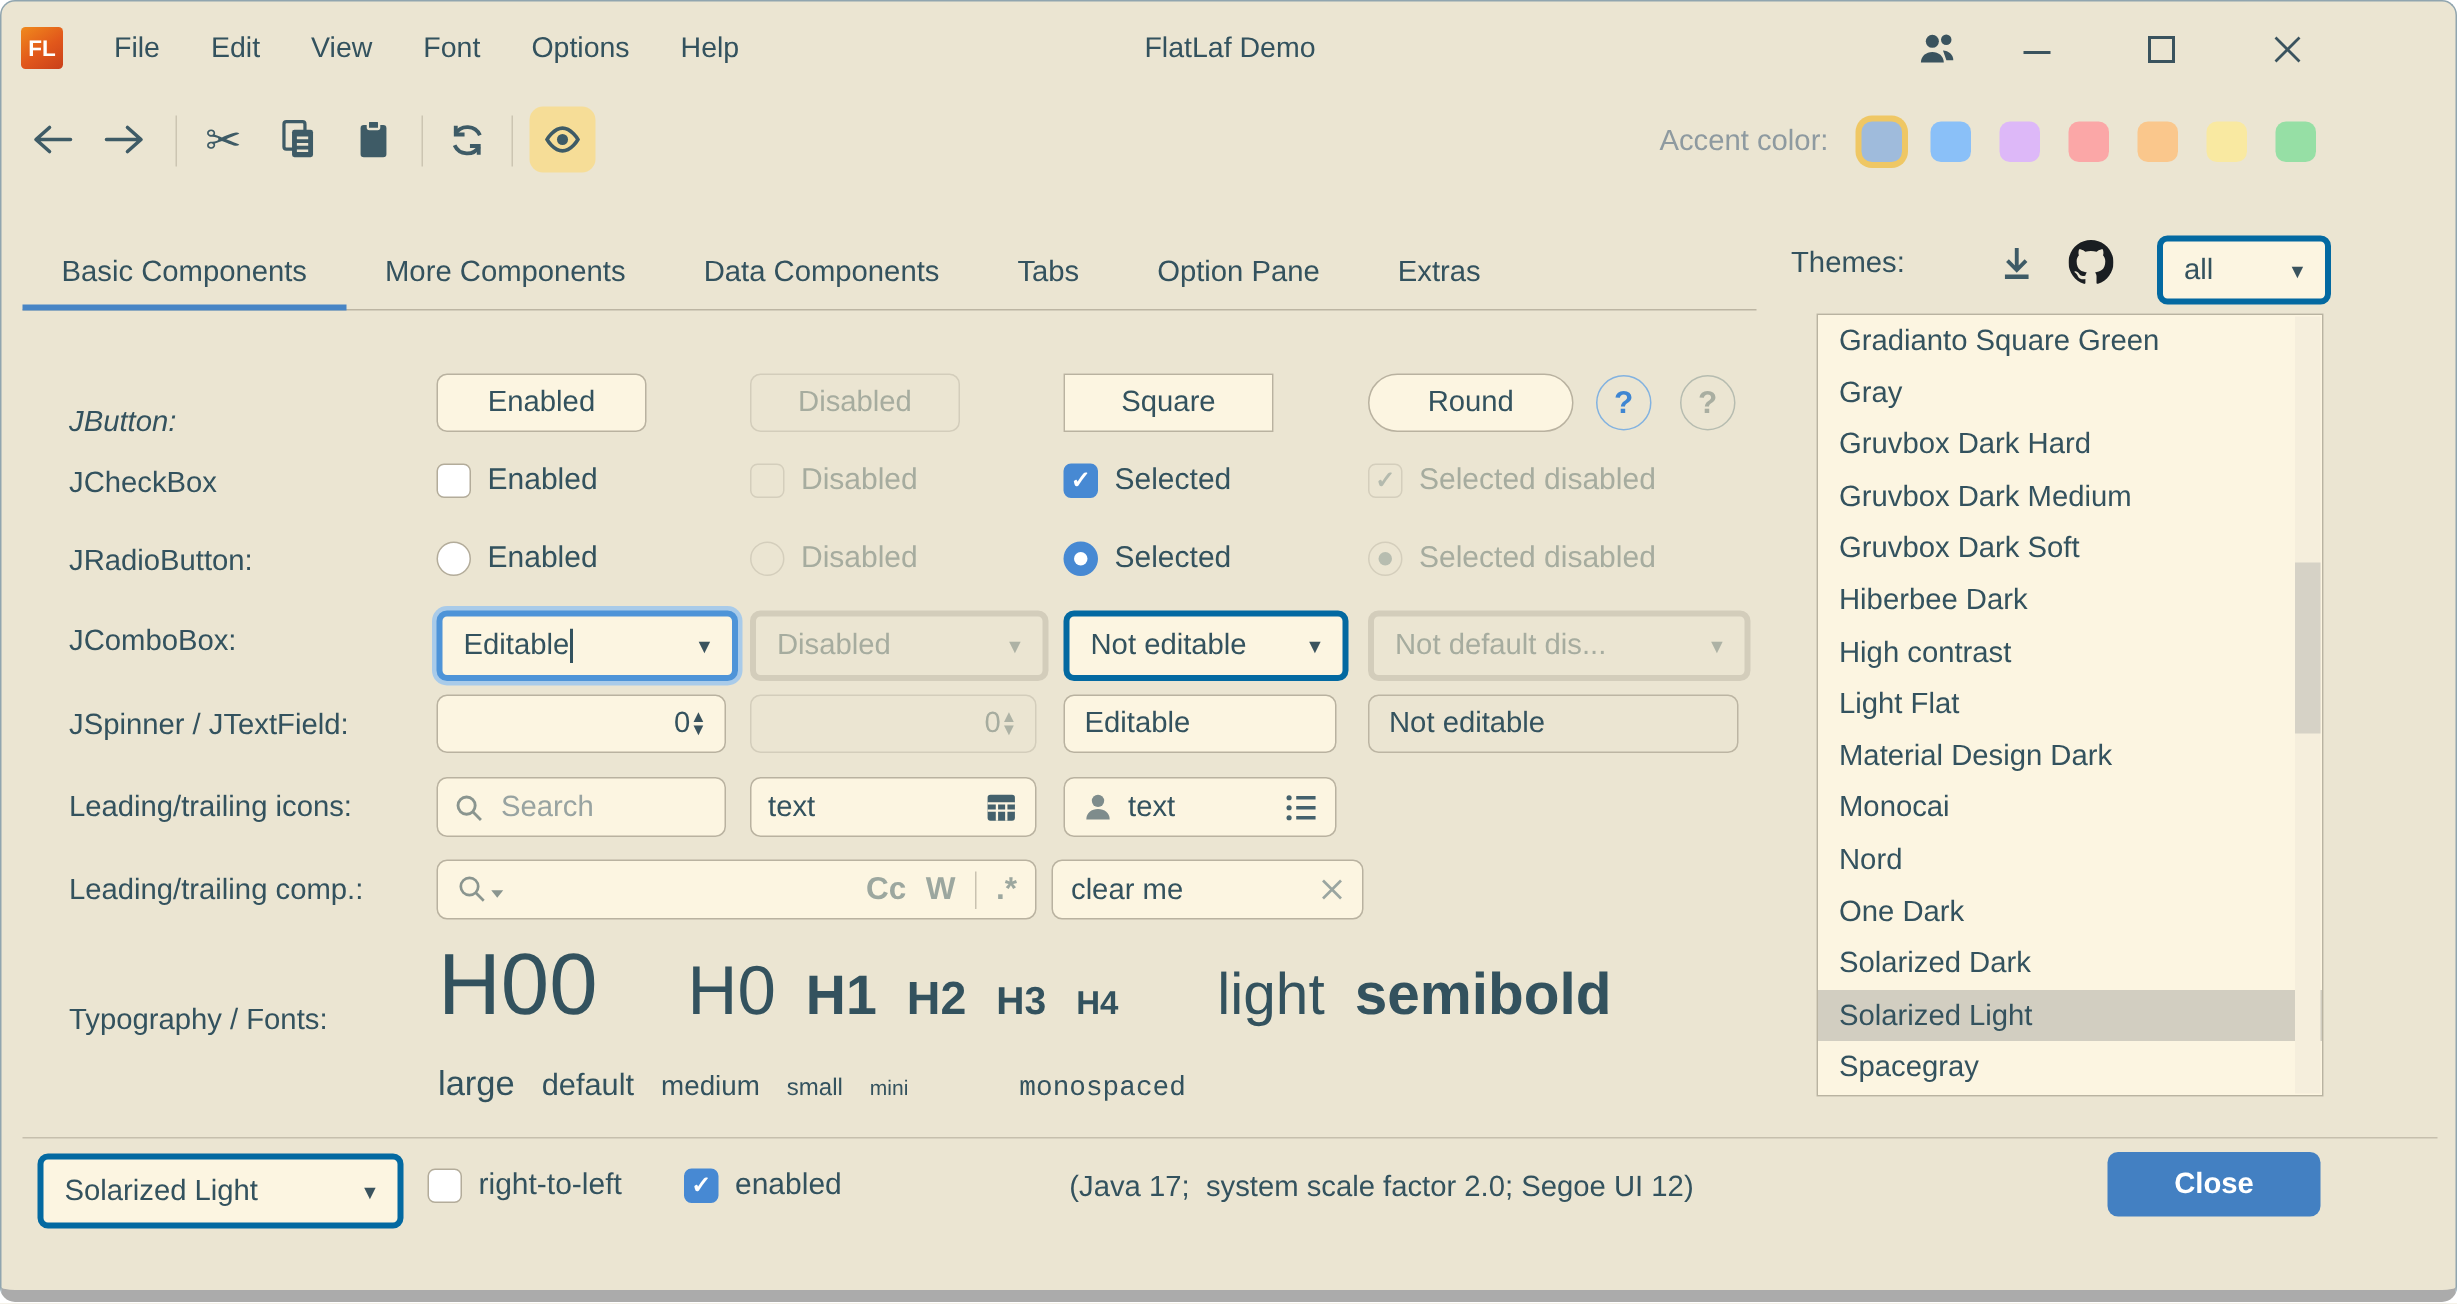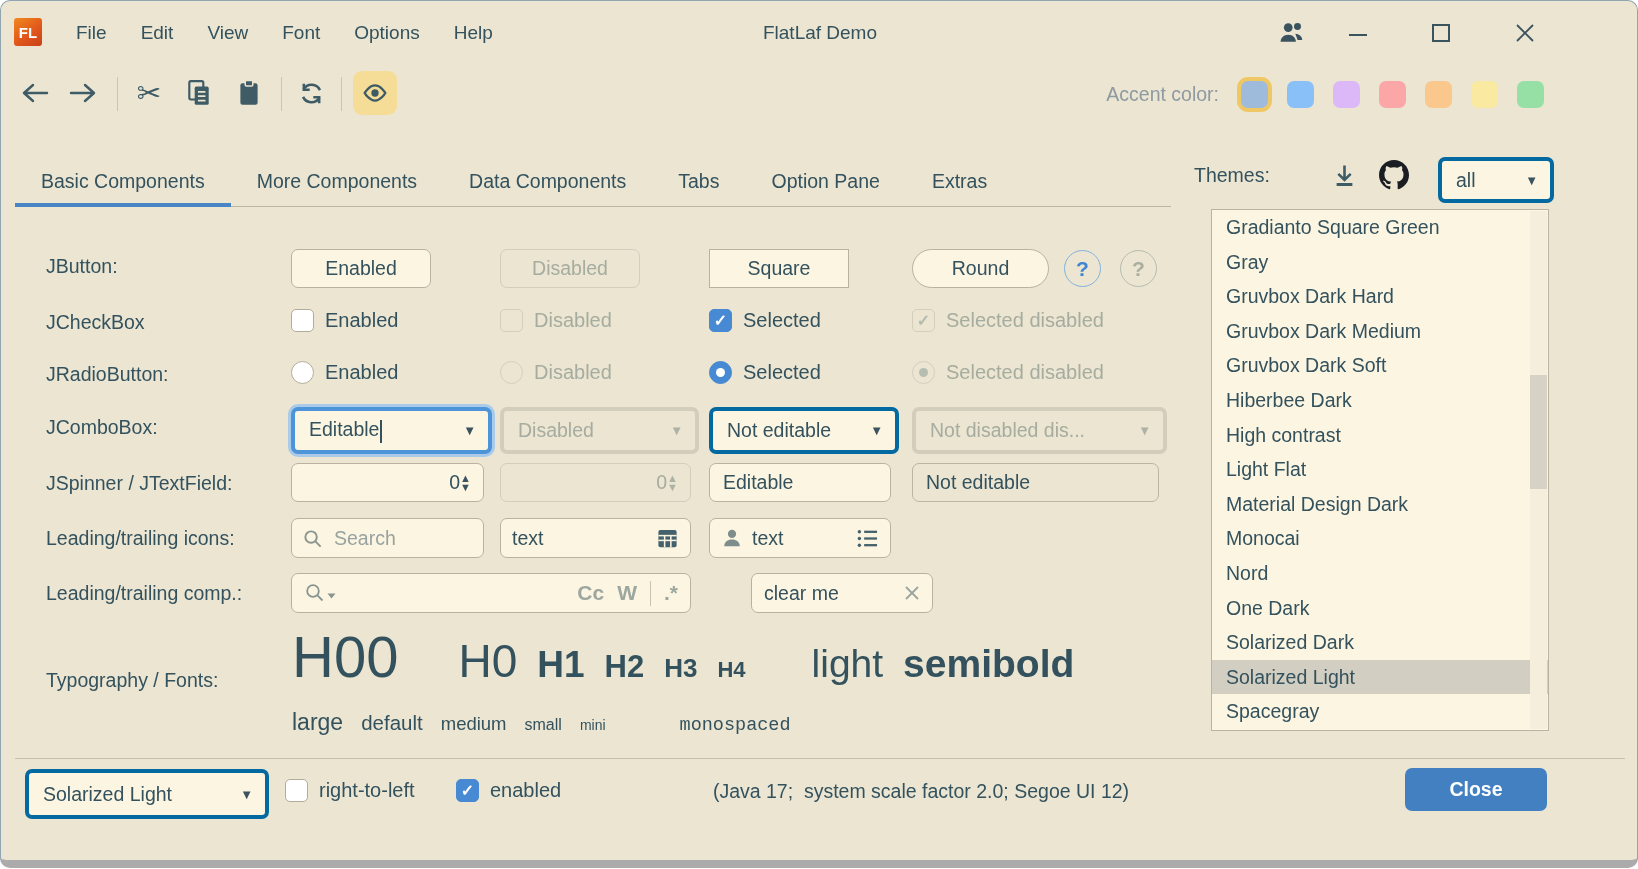--- a/index.html
+++ b/index.html
@@ -264,21 +264,21 @@
     <div class="theme-item">Nord</div>
     <div class="theme-item">One Dark</div>
     <div class="theme-item">Solarized Dark</div>
     <div class="theme-item selected">Solarized Light</div>
     <div class="theme-item">Spacegray</div>
     <div class="scroll-track">
       <div class="scroll-thumb"></div>
     </div>
   </div>
 
-  <div class="abs rowlab" style="top:254px;">JButton:</div>
+  <div class="abs rowlab" style="top:269px;font-style:italic;">JButton:</div>
   <div class="abs btn" style="left:290px;top:248px;width:140px;">Enabled</div>
   <div class="abs btn disabled" style="left:499px;top:248px;width:140px;">Disabled</div>
   <div class="abs btn square" style="left:708px;top:248px;width:140px;">Square</div>
   <div class="abs btn round" style="left:911px;top:248px;width:137px;">Round</div>
   <div class="abs helpbtn" style="left:1063px;top:249px;">?</div>
   <div class="abs helpbtn disabled" style="left:1119px;top:249px;">?</div>
 
   <div class="abs rowlab" style="top:310px;">JCheckBox</div>
   <div class="abs ckgrp" style="left:290px;top:308px;">
     <span class="cb"></span>
@@ -330,21 +330,21 @@
   </div>
   <div class="abs combo disabled" style="left:499px;top:406px;width:191px;height:39px;">
     <span class="val">Disabled</span>
     <span class="arr">▼</span>
   </div>
   <div class="abs combo" style="left:708px;top:406px;width:182px;height:39px;">
     <span class="val">Not editable</span>
     <span class="arr">▼</span>
   </div>
   <div class="abs combo disabled" style="left:911px;top:406px;width:247px;height:39px;">
-    <span class="val">Not disabled dis...</span>
+    <span class="val">Not default dis...</span>
     <span class="arr">▼</span>
   </div>
 
   <div class="abs rowlab" style="top:471px;">JSpinner / JTextField:</div>
   <div class="abs field" style="left:290px;top:462px;width:193px;">
     <span style="flex:1;text-align:right;">0</span>
     <span class="spin-arrows">
         <span>▲</span>
         <span>▼</span>
       </span>
@@ -403,21 +403,21 @@
       <svg width="9" height="8" viewBox="0 0 9 8" style="margin-left:1px;margin-top:6px;">
           <path d="M0.5 1.5h8L4.5 6.5z" fill="#8A958F"></path>
         </svg>
     </span>
     <span style="flex:1;"></span>
     <span class="srch-op">Cc</span>
     <span class="srch-op">W</span>
     <span class="vline"></span>
     <span class="srch-op">.*</span>
   </div>
-  <div class="abs field" style="left:750px;top:572px;width:182px;height:40px;padding:0 12px;">
+  <div class="abs field" style="left:700px;top:572px;width:208px;height:40px;padding:0 12px;">
     <span style="flex:1;">clear me</span>
     <svg width="16" height="16" viewBox="0 0 16 16">
         <line x1="2" y1="2" x2="14" y2="14" stroke="#9AA5A0" stroke-width="1.8"></line>
         <line x1="14" y1="2" x2="2" y2="14" stroke="#9AA5A0" stroke-width="1.8"></line>
       </svg>
   </div>
 
   <div class="abs rowlab" style="top:668px;">Typography / Fonts:</div>
   <div class="abs typo1">
     <span class="h00">H00</span>

